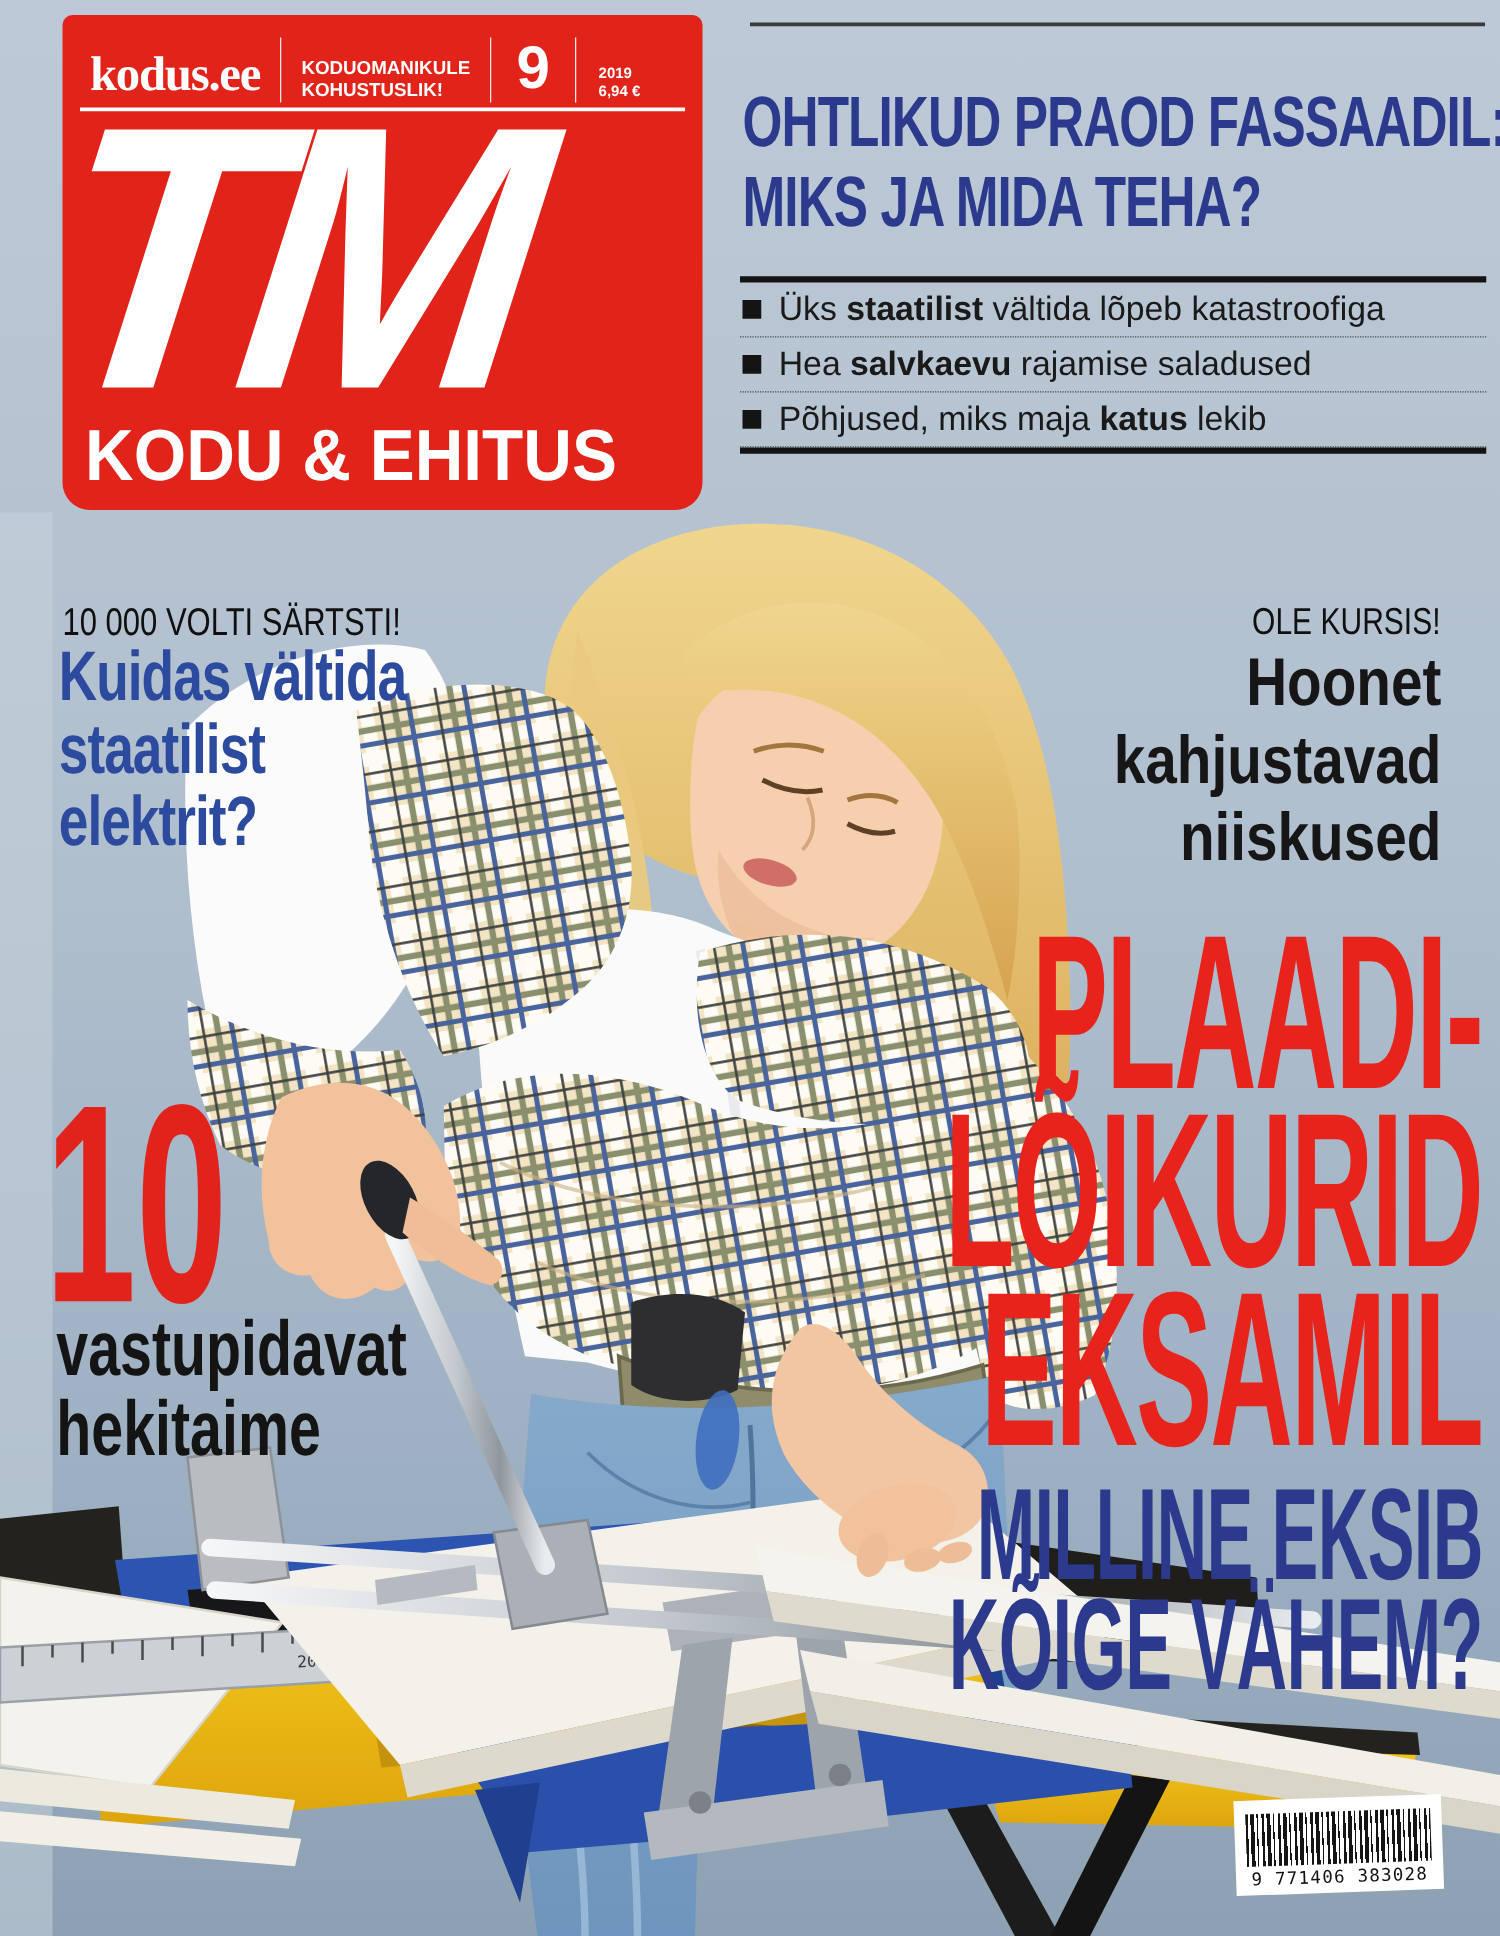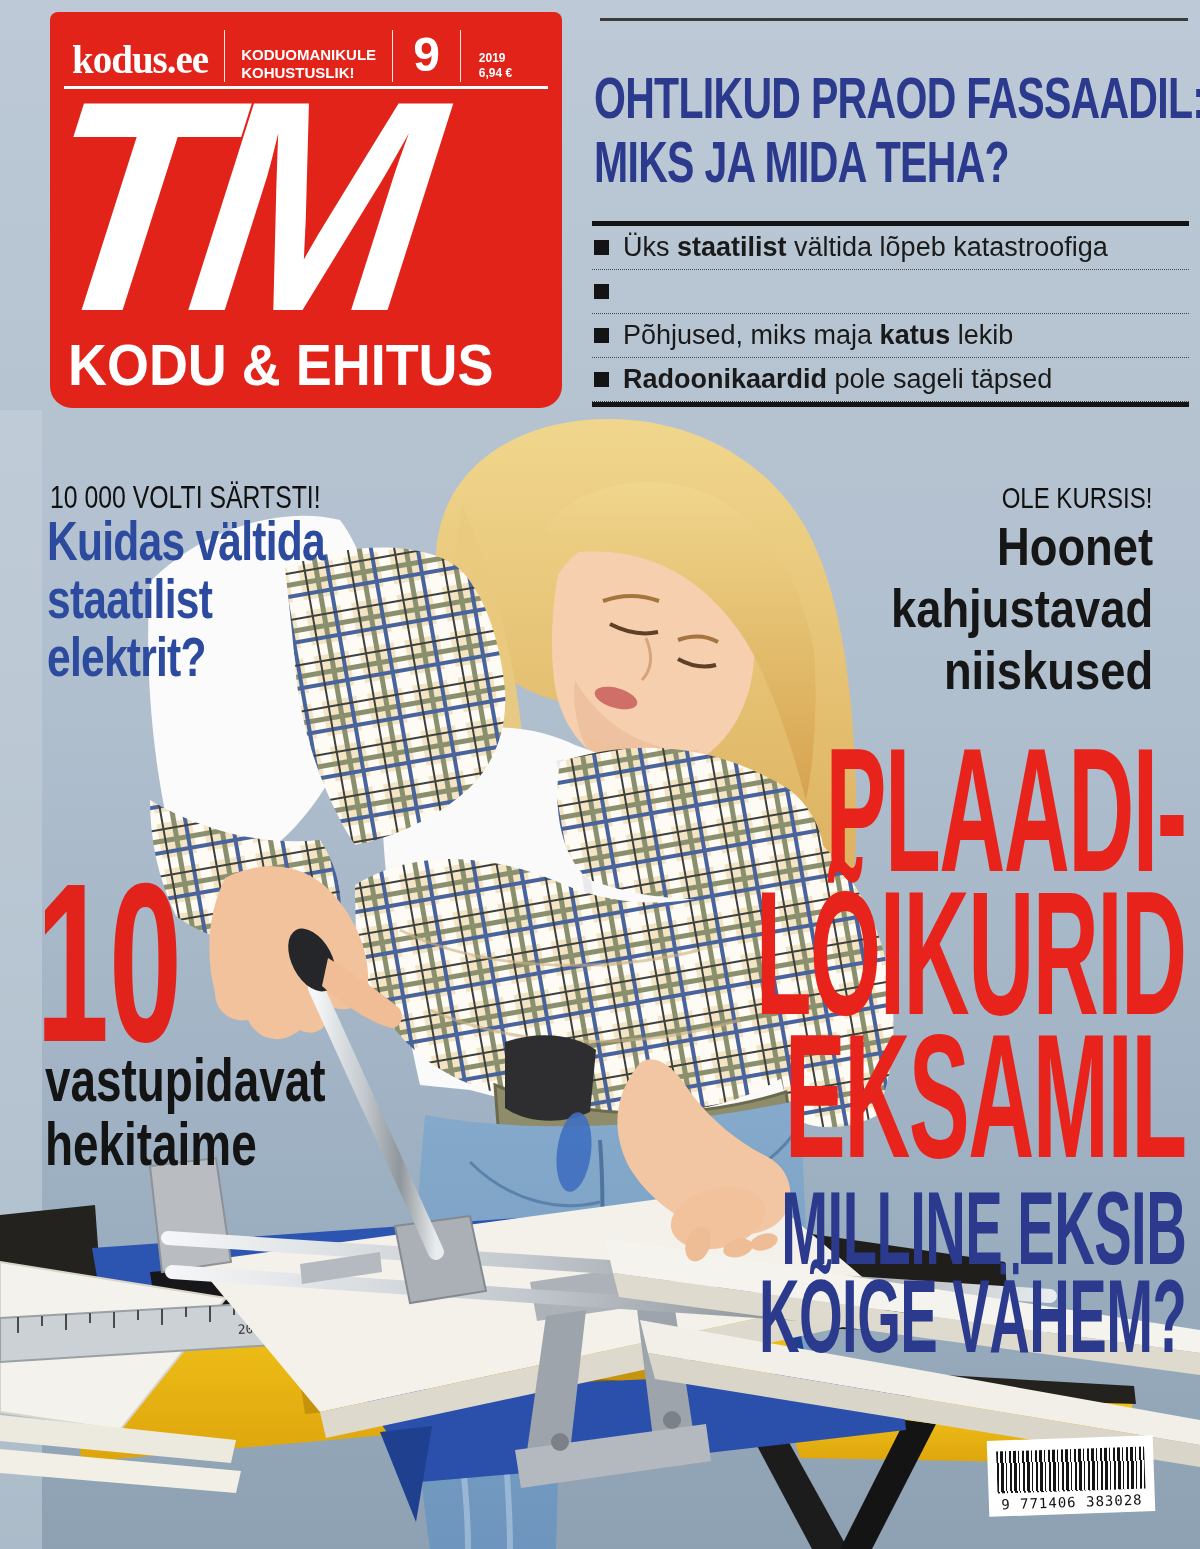--- a/index.html
+++ b/index.html
@@ -285,29 +285,26 @@
   </div>
 
   <div class="bullets txt-layer">
     <div class="b-rule"></div>
     <div class="bullet-row">
       <span class="sq"></span>
       <span><span>Üks </span><b>staatilist</b><span> vältida lõpeb katastroofiga</span></span>
     </div>
     <div class="bullet-row">
       <span class="sq"></span>
+      <span><span>Hea </span><b>salvkaevu</b><span> rajamise saladused</span></span>
     </div>
     <div class="bullet-row">
       <span class="sq"></span>
       <span><span>Põhjused, miks maja </span><b>katus</b><span> lekib</span></span>
     </div>
-    <div class="bullet-row">
-      <span class="sq"></span>
-      <span><span></span><b>Radoonikaardid</b><span> pole sageli täpsed</span></span>
-    </div>
     <div class="b-rule"></div>
   </div>
 
   <div class="k-left txt-layer">10 000 VOLTI SÄRTSTI!</div>
   <div class="t-left txt-layer">
     <div>Kuidas vältida</div>
     <div>staatilist</div>
     <div>elektrit?</div>
   </div>
 

